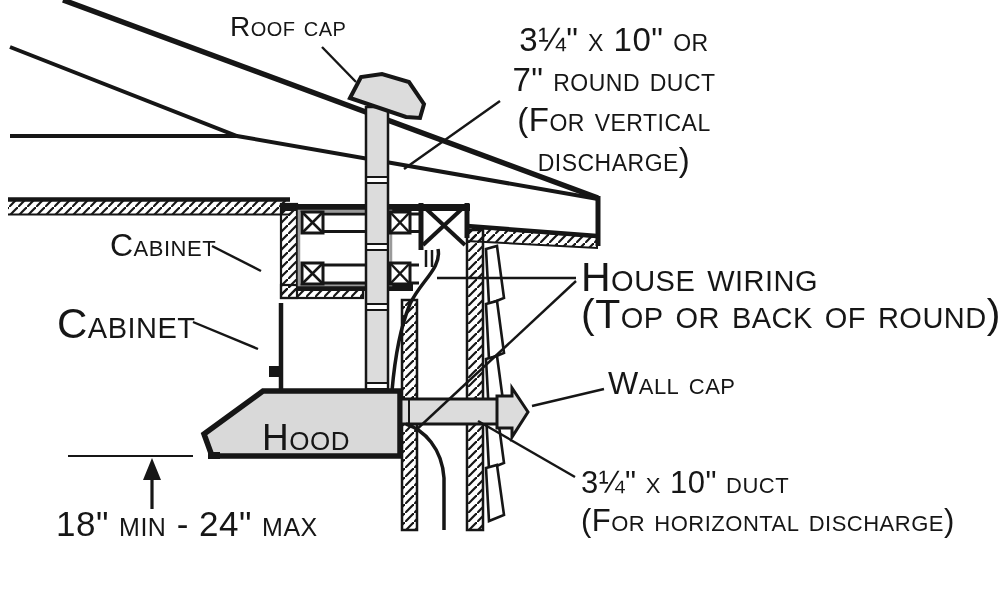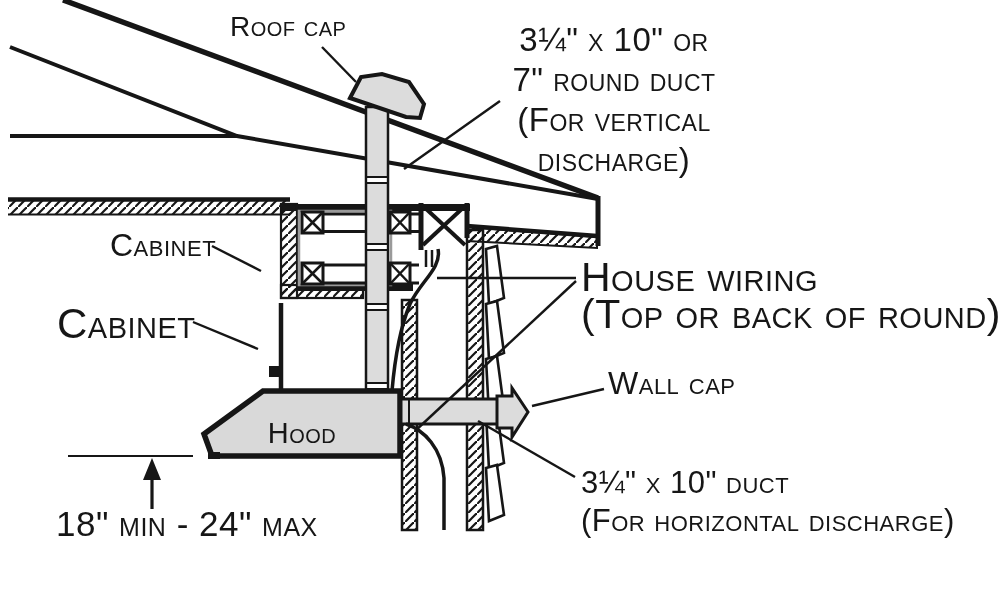--- a/index.html
+++ b/index.html
@@ -166,21 +166,21 @@
 
   <div class="label" style="left:57px; top:301px; font-size:42px;">Cabinet</div>
 
   <div class="label" style="left:581px; top:259px; font-size:41px; line-height:37px;">
     <div>House wiring</div>
     <div>(Top or back of round)</div>
   </div>
 
   <div class="label" style="left:608px; top:366px; font-size:32px;text-align:right;">Wall cap</div>
 
-  <div class="label center" style="left:262px; top:418px; width:80px; font-size:29px;">Hood</div>
+  <div class="label center" style="left:262px; top:418px; width:80px; font-size:37px;">Hood</div>
 
   <div class="label" style="left:581px; top:464px; font-size:31px; line-height:38px;">
     <div>3¼" x 10" duct</div>
     <div>(For horizontal discharge)</div>
   </div>
 
   <div class="label" style="left:56px; top:505px; font-size:35px;">18" min - 24" max</div>
 
 </div>
 

